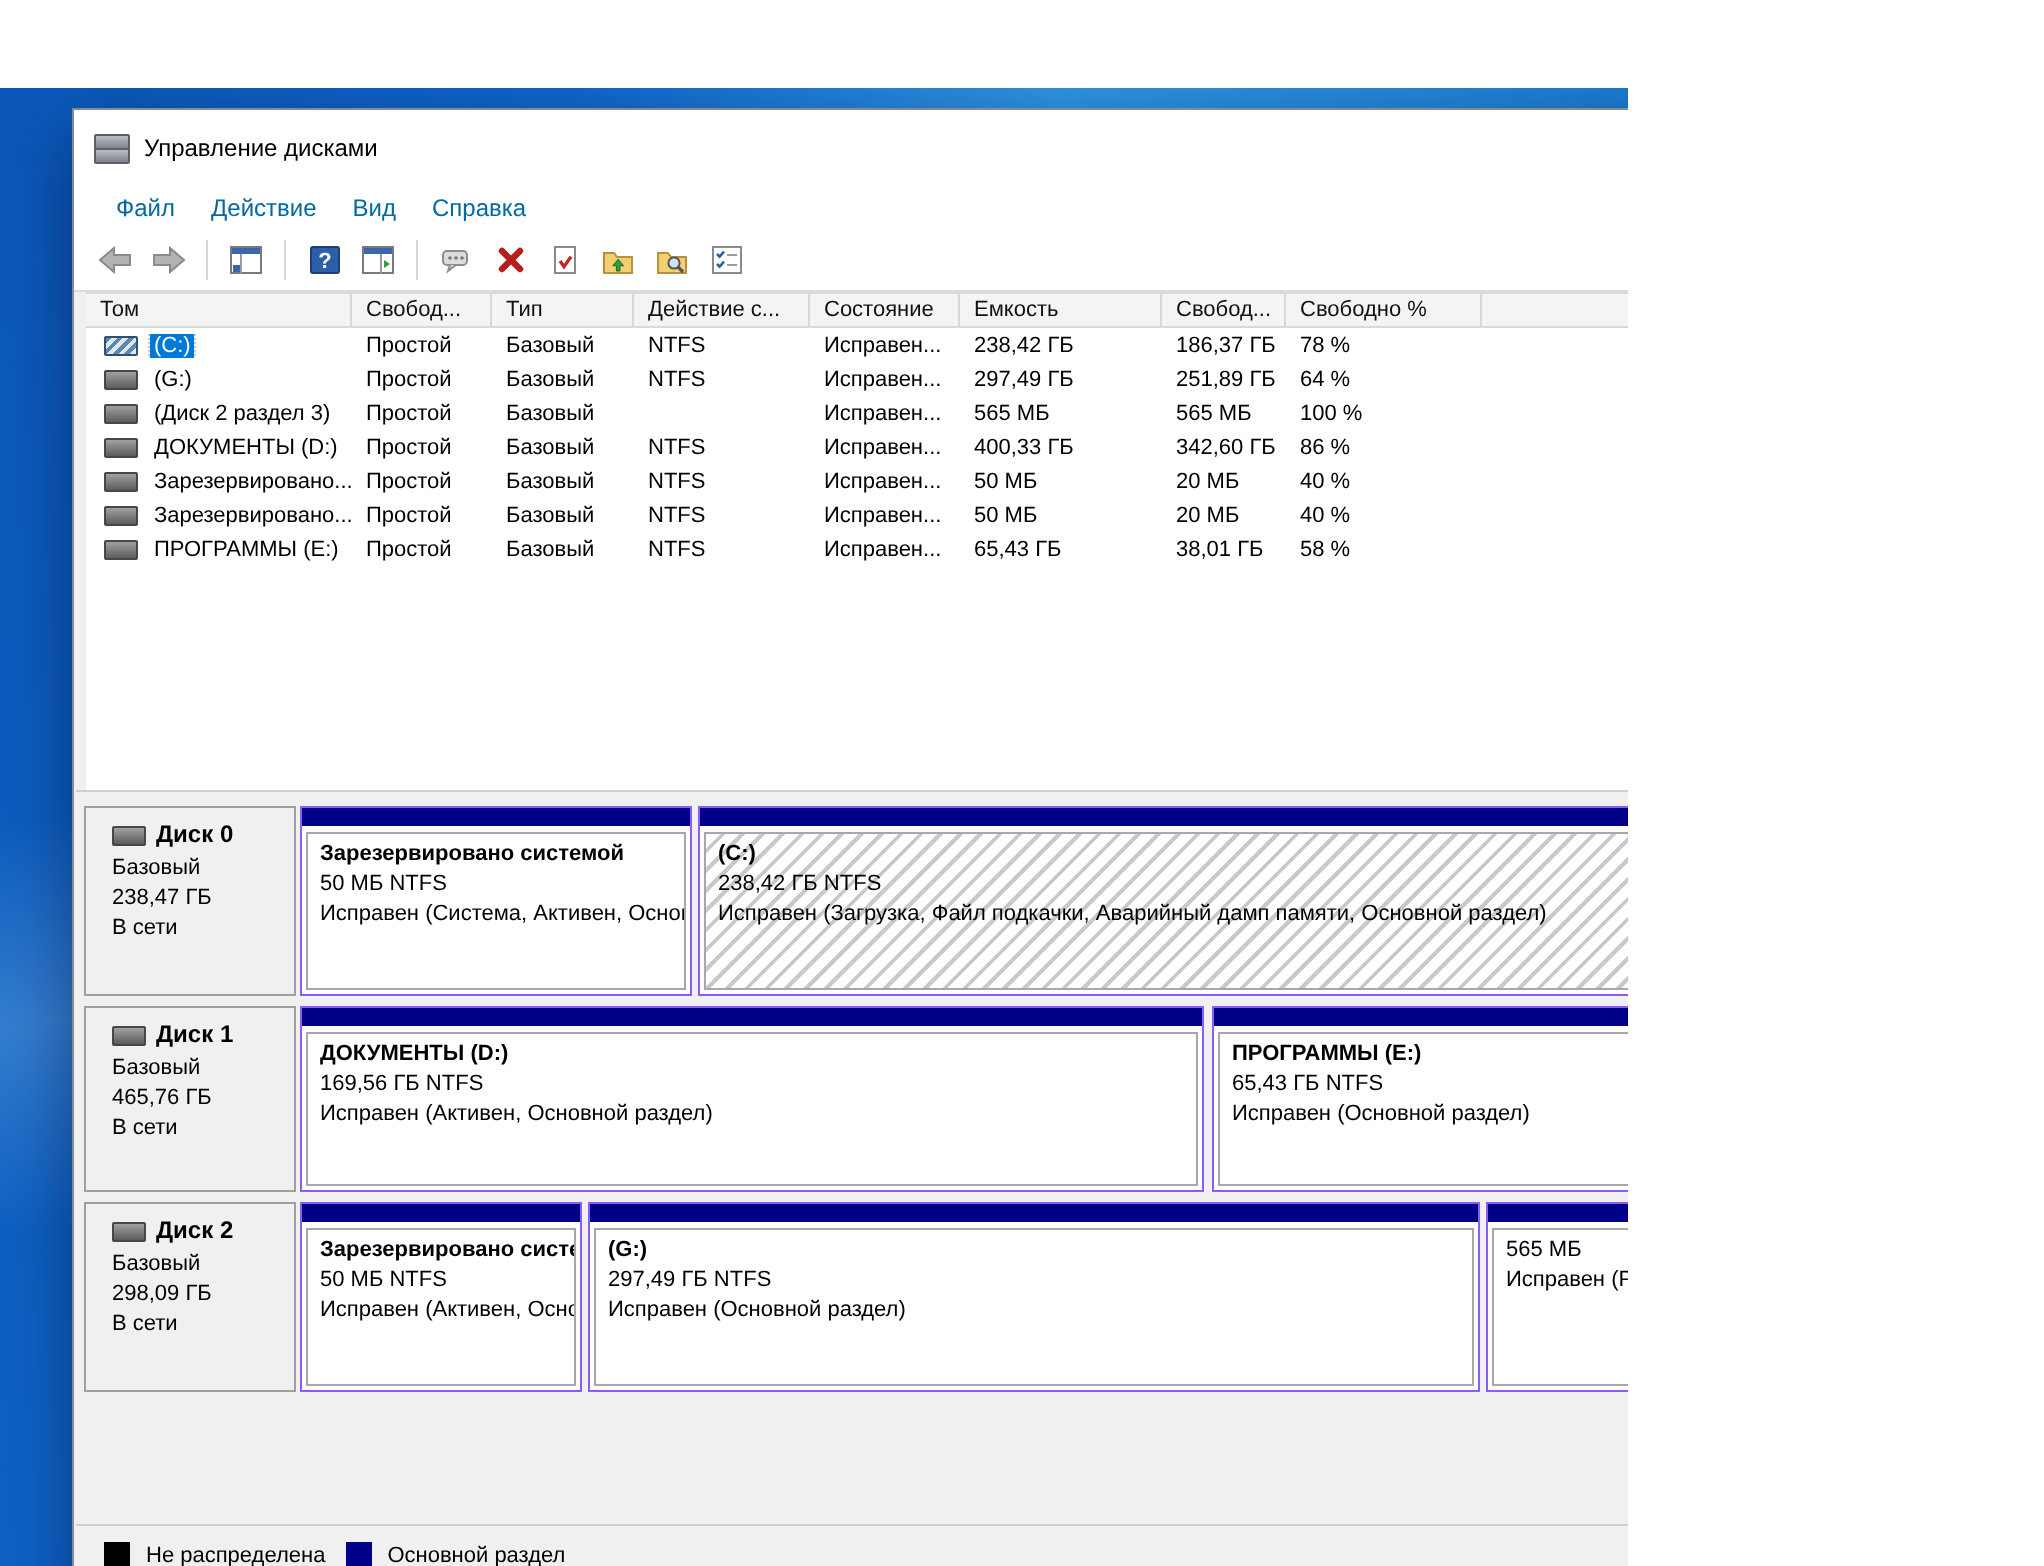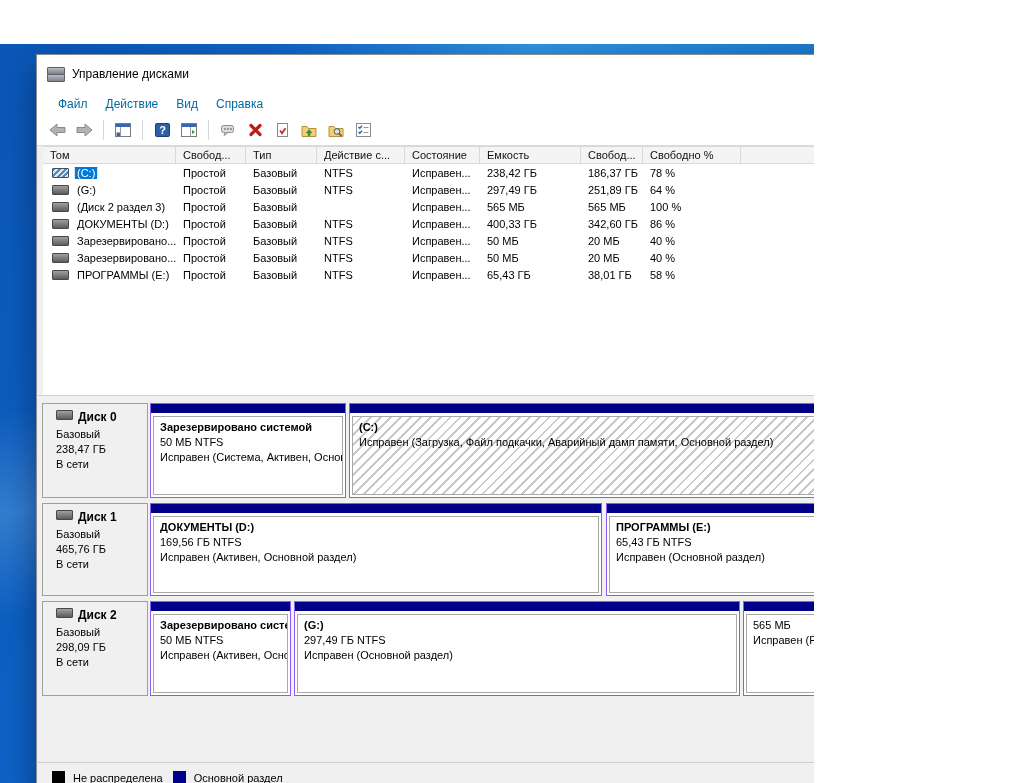--- a/index.html
+++ b/index.html
@@ -37,21 +37,21 @@
   .mdisk{display:inline-block;width:15px;height:8px;background:linear-gradient(180deg,#a0a0a0,#5c5c5c);
     border:1px solid #474747;border-radius:1px;margin-right:6px;flex:0 0 auto;}
   .mdisk.hatch{background:repeating-linear-gradient(135deg,#5b86b8 0 2px,#dfe7ef 2px 4px);border-color:#33506e;}
   .vname{padding:0 2px;}
   .vname.sel{background:#0078d7;color:#fff;outline:1px dotted #bcd;}
   
   .graphic{position:absolute;left:1px;right:1px;top:340px;height:367px;background:#f0f0f0;border-top:1px solid #cfcfcf;box-sizing:border-box;}
   .diskrow{position:absolute;left:0;right:0;}
   .disklabel{position:absolute;left:4px;top:0;bottom:0;width:106px;border:1px solid #9f9f9f;background:#f0f0f0;
     box-sizing:border-box;padding:6px 0 0 13px;font-size:11px;line-height:15px;color:#000;}
-  .dname{font-weight:bold;font-size:12px;display:flex;align-items:flex-start;margin-bottom:2px;}
+  .dname{font-weight:bold;font-size:12px;display:flex;align-items:center;margin-bottom:2px;}
   .dname .mdisk{margin-right:5px;}
   .part{position:absolute;top:0;bottom:0;border:1px solid #8b5cf6;background:#fff;box-sizing:border-box;}
   .pbar{position:absolute;left:0;right:0;top:0;height:9px;background:#000089;}
   .pinner{position:absolute;left:2px;right:2px;top:12px;bottom:2px;border:1px solid #a8a8a8;background:#fff;
     padding:3px 6px;overflow:hidden;font-size:11px;line-height:15px;color:#000;}
   .pinner.hatch{background:repeating-linear-gradient(135deg,#ffffff 0 5px,#c9c9c9 5px 7px);}
   .pt1{font-weight:bold;white-space:nowrap;}
   .pt{white-space:nowrap;}
   
   .legendbar{position:absolute;left:1px;right:1px;top:707px;height:30px;border-top:1px solid #cfcfcf;background:#f0f0f0;
@@ -299,20 +299,21 @@
           <div class="pinner">
             <div class="pt1">Зарезервировано системой</div>
             <div class="pt">50 МБ NTFS</div>
             <div class="pt">Исправен (Система, Активен, Основной раздел)</div>
           </div>
         </div>
         <div class="part" style="left:311px;width:608px;">
           <div class="pbar"></div>
           <div class="pinner hatch">
             <div class="pt1">(C:)</div>
+            <div class="pt">238,42 ГБ NTFS</div>
             <div class="pt">Исправен (Загрузка, Файл подкачки, Аварийный дамп памяти, Основной раздел)</div>
           </div>
         </div>
       </div>
 
       <div class="diskrow" style="top:107px;height:93px;">
         <div class="disklabel">
           <div class="dname">
               <span class="mdisk"></span>
               <span>Диск 1</span>

